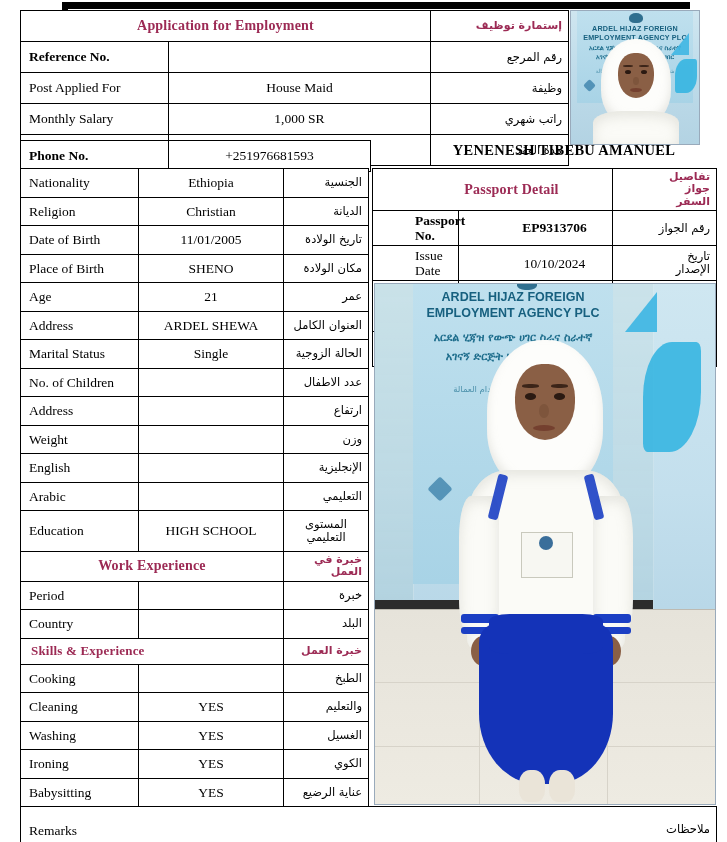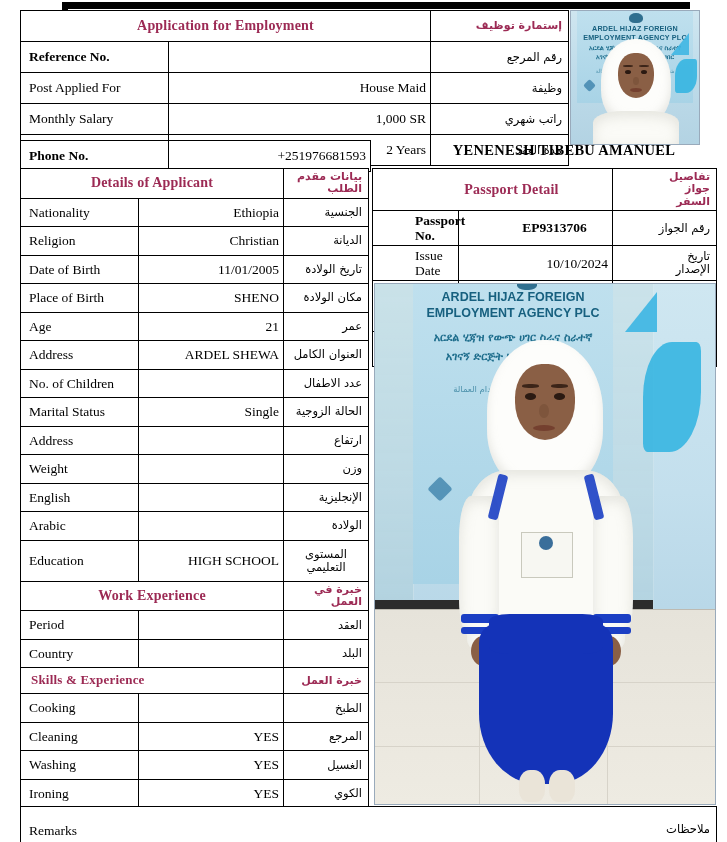--- a/index.html
+++ b/index.html
@@ -38,21 +38,21 @@
     border: 1px solid #000;
     font-size: 13.5px;
     line-height: 1.12;
     padding: 2px 4px;
     height: 22px;
     vertical-align: middle;
     background: #fff;
   }
   .lbl      { text-align: left; padding-left: 8px; }
   .lbl-b    { text-align: left; padding-left: 8px; font-weight: bold; }
-  .val      { text-align: right; }
+  .val      { text-align: center; }
   .val-b    { text-align: center; font-weight: bold; }
   .ar {
     text-align: right;
     padding-right: 6px;
     font-size: 11.5px;
     direction: rtl;
     font-family: "DejaVu Sans", "Liberation Sans", sans-serif;
   }
   .ar-hd {
     text-align: right;
@@ -304,24 +304,20 @@
 
   <div class="name-line">YENENESH TIBEBU AMANUEL</div>
 
   <table class="t-left">
     <colgroup>
         <col style="width:118px">
         <col style="width:145px">
         <col style="width:85px">
       </colgroup>
     <tbody>
-      <tr class="h-row">
-        <td class="hd" colspan="2">Details of Applicant</td>
-        <td class="ar-hd">بيانات مقدم الطلب</td>
-      </tr>
 
       <tr>
         <td class="lbl">Nationality</td>
         <td class="val">Ethiopia</td>
         <td class="ar">الجنسية</td>
       </tr>
       <tr>
         <td class="lbl">Religion</td>
         <td class="val">Christian</td>
         <td class="ar">الديانة</td>
@@ -340,84 +336,84 @@
         <td class="lbl">Age</td>
         <td class="val">21</td>
         <td class="ar">عمر</td>
       </tr>
       <tr>
         <td class="lbl">Address</td>
         <td class="val">ARDEL SHEWA</td>
         <td class="ar">العنوان الكامل</td>
       </tr>
       <tr>
-        <td class="lbl">No. of Children</td>
-        <td class="val"></td>
-        <td class="ar">عدد الاطفال</td>
-      </tr>
-      <tr>
         <td class="lbl">Marital Status</td>
         <td class="val">Single</td>
         <td class="ar">الحالة الزوجية</td>
       </tr>
       <tr>
+        <td class="lbl">No. of Children</td>
+        <td class="val"></td>
+        <td class="ar">عدد الاطفال</td>
+      </tr>
+      <tr>
         <td class="lbl">Address</td>
         <td class="val"></td>
         <td class="ar">ارتفاع</td>
       </tr>
       <tr>
         <td class="lbl">Weight</td>
         <td class="val"></td>
         <td class="ar">وزن</td>
       </tr>
 
       <tr>
         <td class="lbl">English</td>
         <td class="val"></td>
         <td class="ar">الإنجليزية</td>
       </tr>
       <tr>
         <td class="lbl">Arabic</td>
         <td class="val"></td>
-        <td class="ar">الولادة</td>
+        <td class="ar">التعليمي</td>
       </tr>
       <tr class="edu">
         <td class="lbl">Education</td>
         <td class="val">HIGH SCHOOL</td>
         <td class="ar" style="text-align:center;padding-right:4px">المستوى التعليمي</td>
       </tr>
 
       <tr class="h-row">
         <td class="hd" colspan="2">Work Experience</td>
         <td class="ar-hd">خبرة في العمل</td>
       </tr>
       <tr>
         <td class="lbl" style="width:68px">Period</td>
         <td class="val"></td>
-        <td class="ar">العقد</td>
+        <td class="ar">خبرة</td>
       </tr>
       <tr>
         <td class="lbl">Country</td>
         <td class="val"></td>
         <td class="ar">البلد</td>
       </tr>
 
       <tr class="h-row">
         <td class="hd hd-left" colspan="2">Skills &amp; Experience</td>
         <td class="ar-hd">خبرة العمل</td>
       </tr>
       <tr>
         <td class="lbl">Cooking</td>
         <td class="val"></td>
         <td class="ar">الطبخ</td>
       </tr>
       <tr>
         <td class="lbl">Cleaning</td>
         <td class="val">YES</td>
-        <td class="ar">المرجع</td>
+        <td class="ar">والتعليم</td>
       </tr>
       <tr>
         <td class="lbl">Washing</td>
         <td class="val">YES</td>
         <td class="ar">الغسيل</td>
       </tr>
       <tr>
         <td class="lbl">Ironing</td>
         <td class="val">YES</td>
         <td class="ar">الكوي</td>

